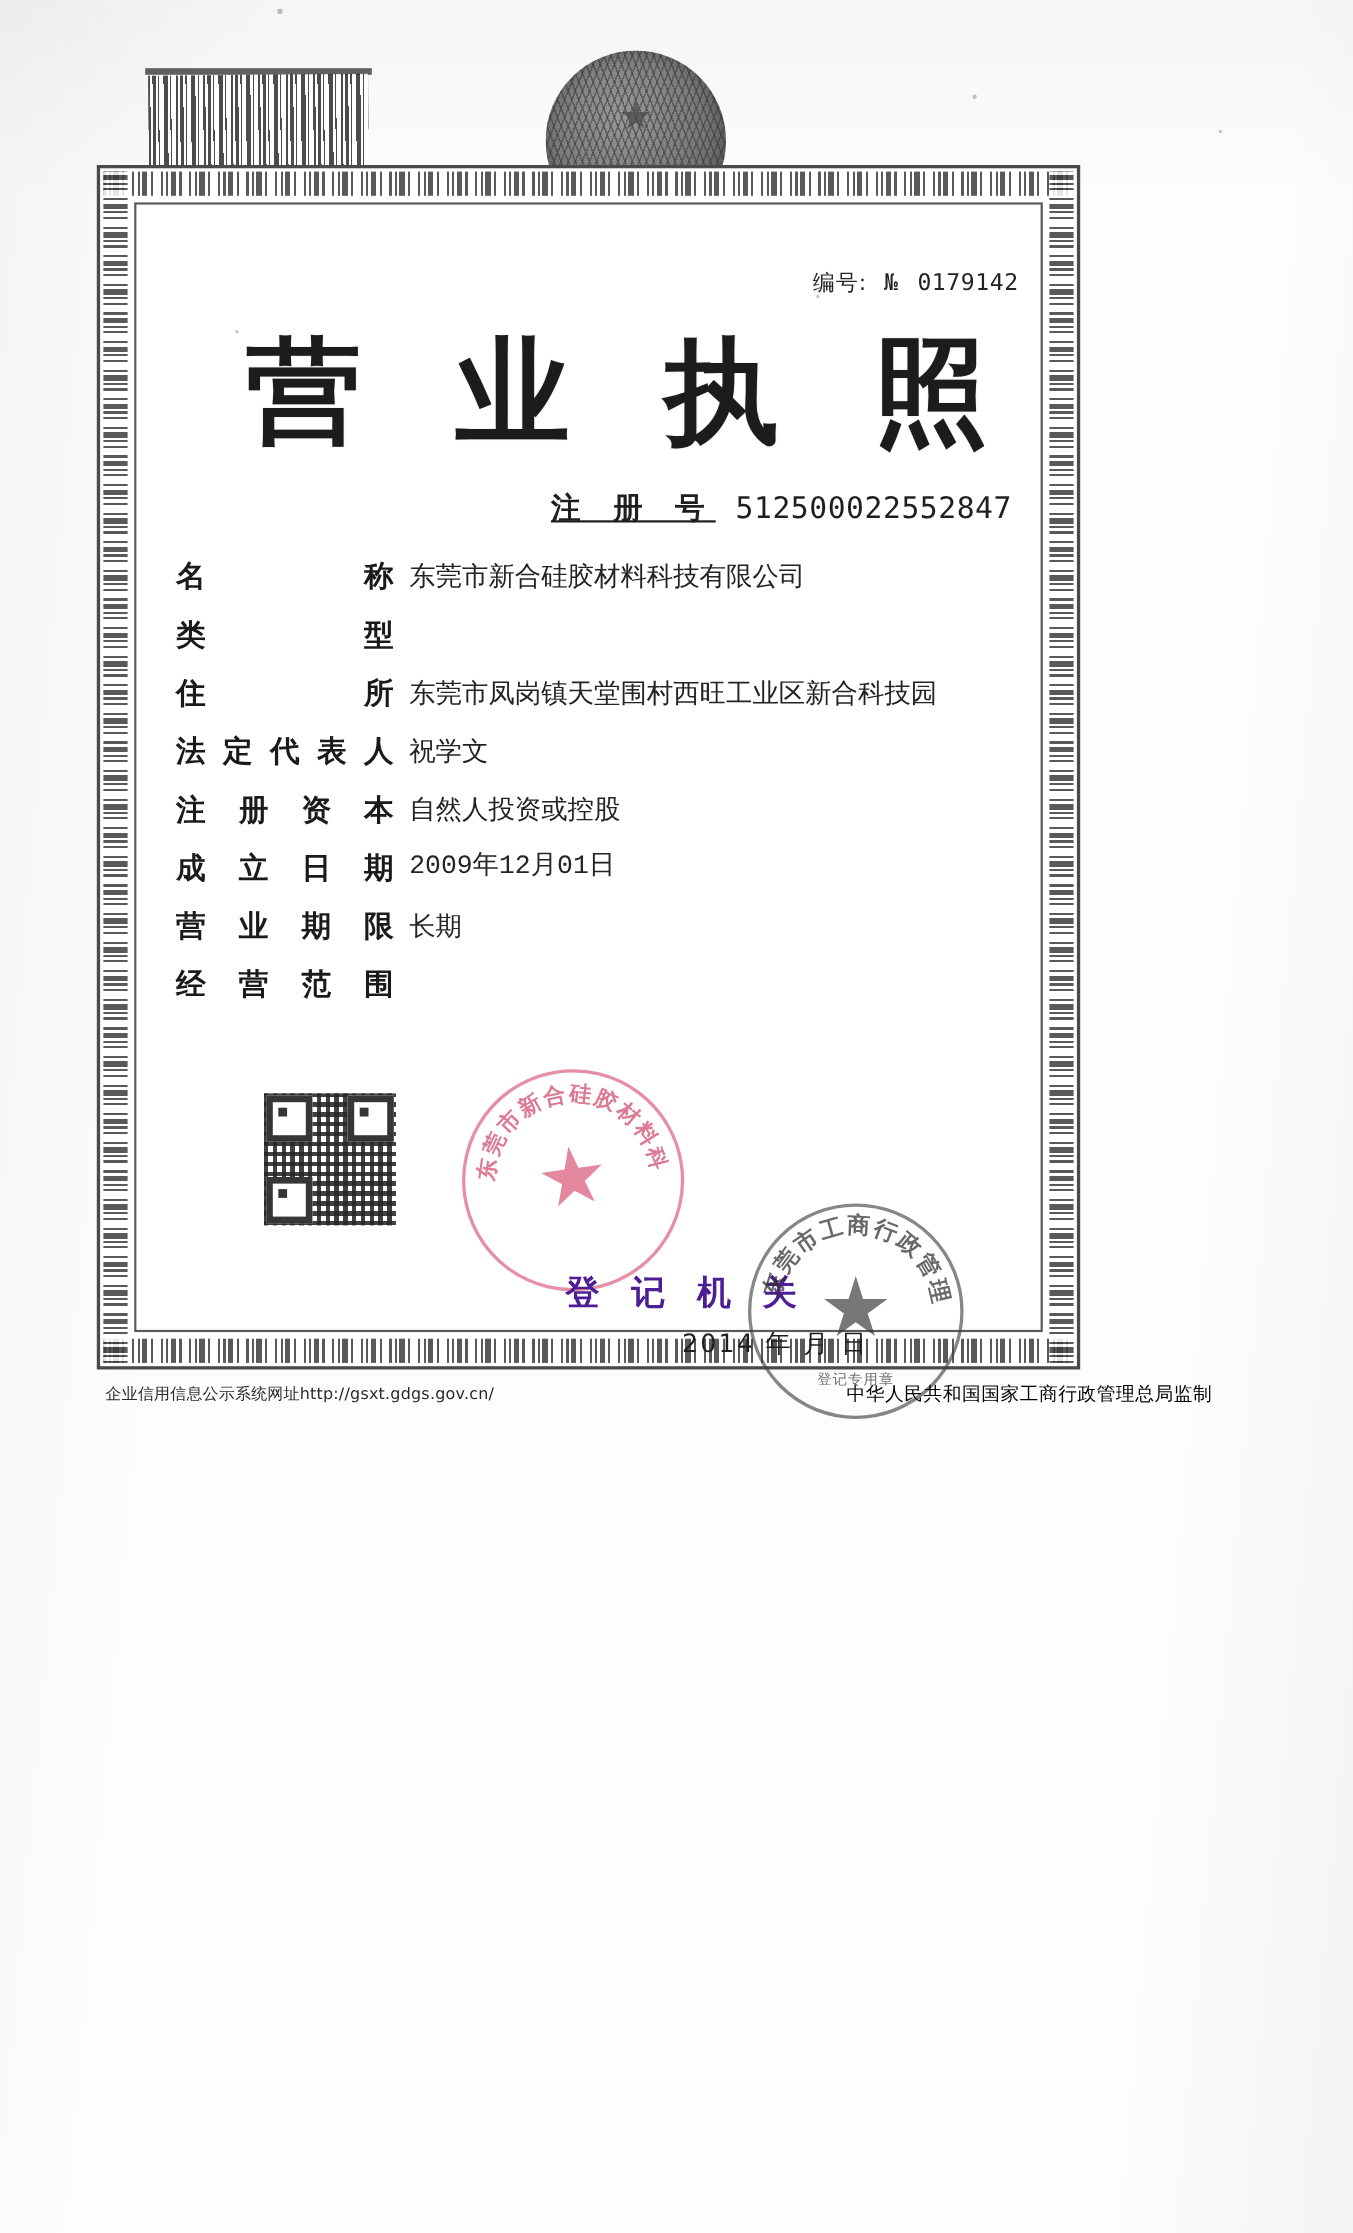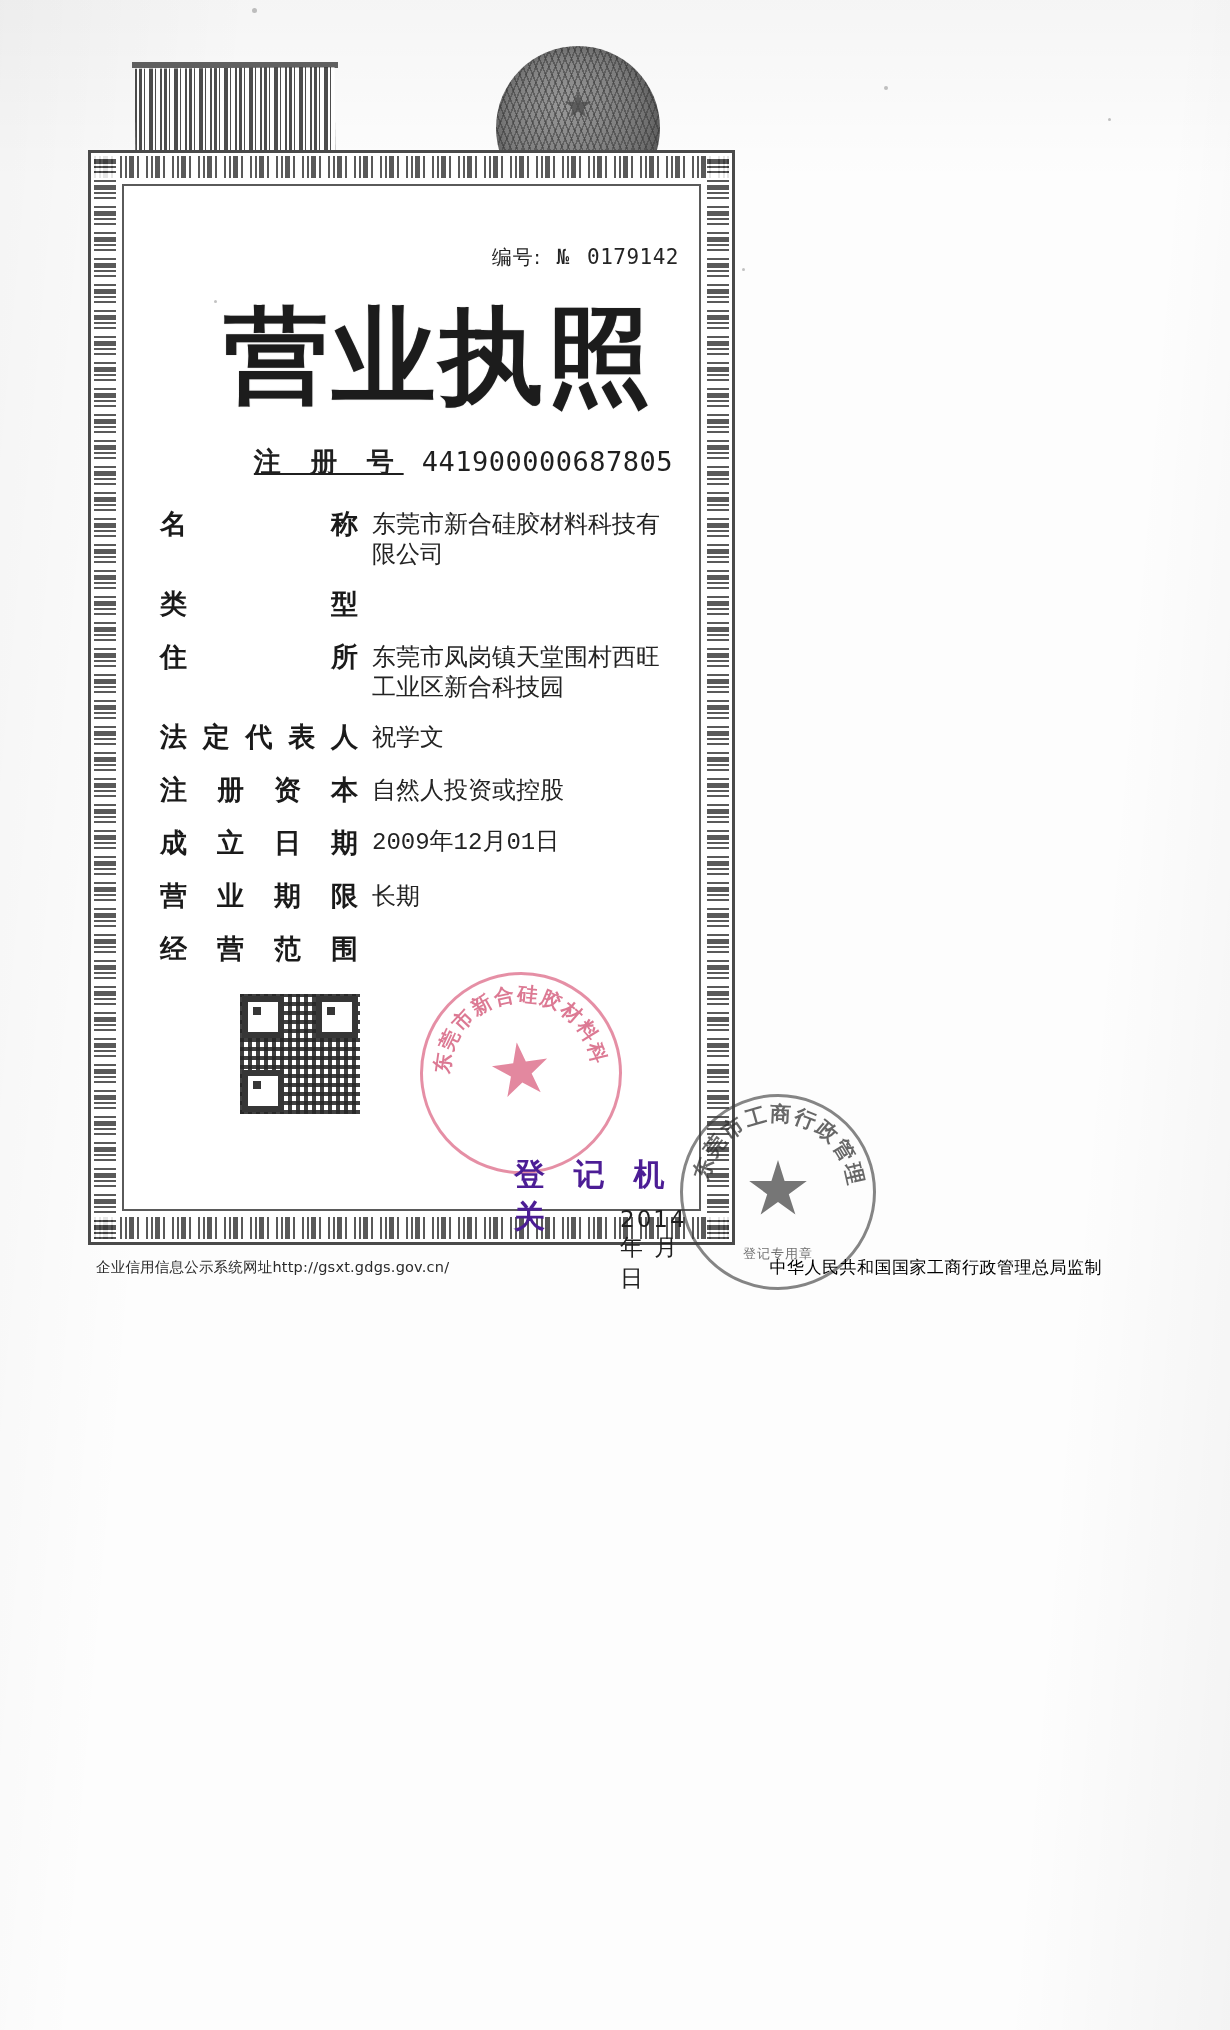--- a/index.html
+++ b/index.html
@@ -103,21 +103,21 @@
     background: #4b4b4b;
     clip-path: polygon(50% 0%, 61% 35%, 98% 35%, 68% 57%, 79% 91%, 50% 70%, 21% 91%, 32% 57%, 2% 35%, 39% 35%);
     opacity: .75;
   }
 
   
   .cert {
     position: absolute;
     left: 88px;
     top: 150px;
-    width: 647px;
+    width: 894px;
     height: 1095px;
   }
   .frame-outer {
     position: absolute;
     left: 0; top: 0; right: 0; bottom: 0;
     border: 3px solid #4a4a4a;
     background: #ffffff;
   }
   .greek-band {
     position: absolute;
@@ -449,21 +449,21 @@
 
       <div class="big-title">
         <span>营</span>
         <span>业</span>
         <span>执</span>
         <span>照</span>
       </div>
 
       <div class="reg-line">
         <span class="reg-label">注 册 号</span>
-        <span class="reg-value">441900000687805</span>
+        <span class="reg-value">512500022552847</span>
       </div>
 
       <div class="fields">
 
         <div class="field-row">
           <div class="field-label">
             <span>名</span>
             <span>称</span>
           </div>
           <div class="field-value">东莞市新合硅胶材料科技有限公司</div>

